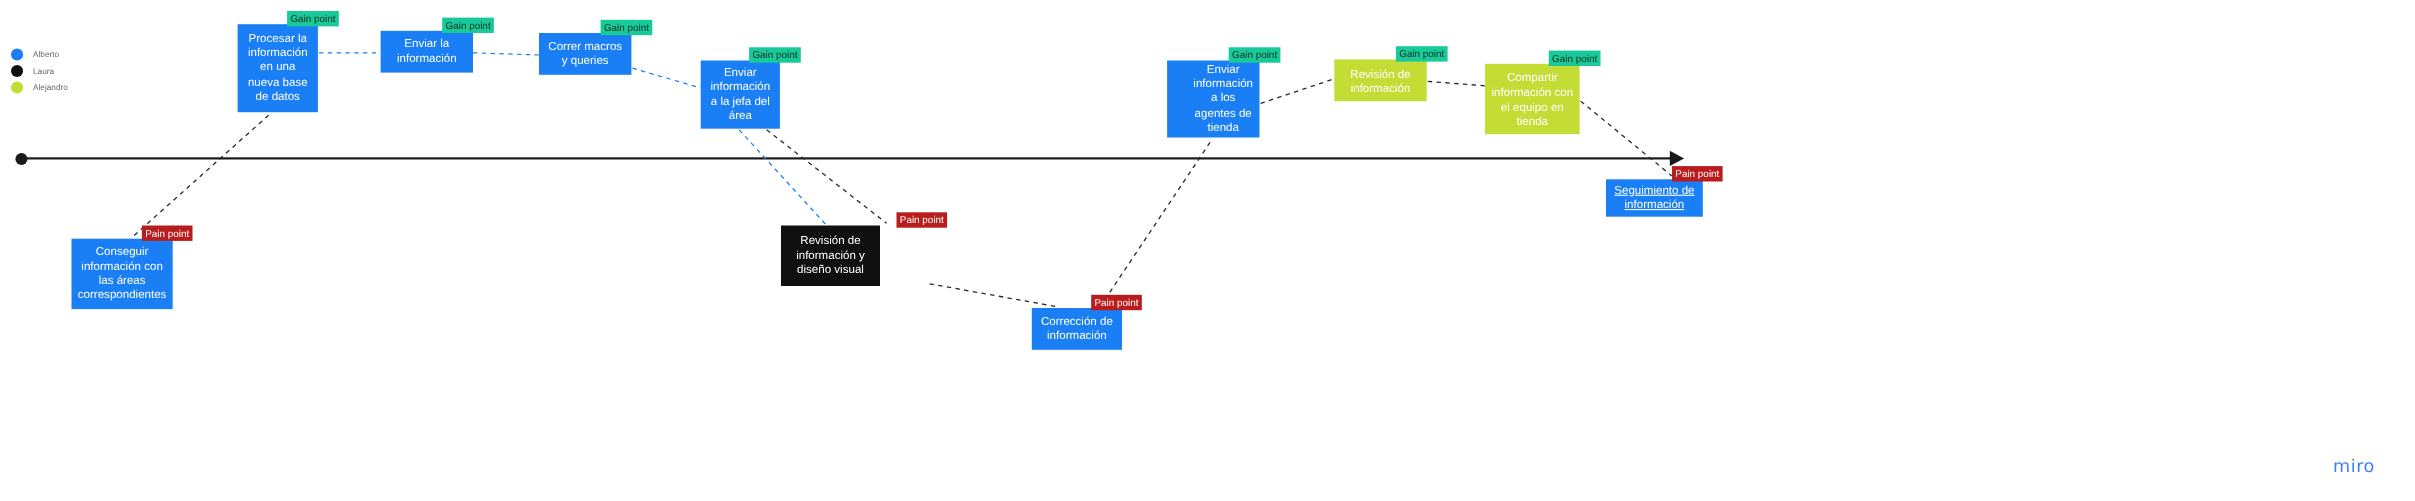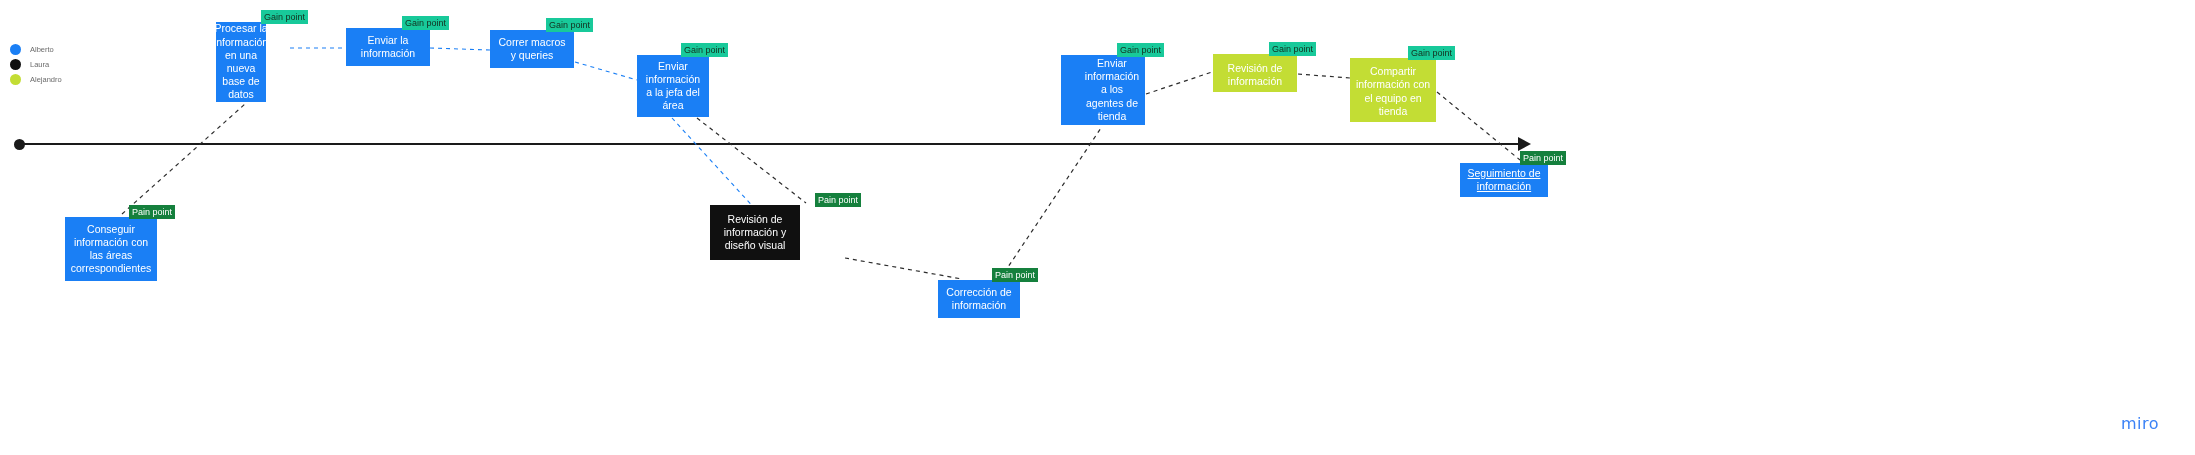--- a/index.html
+++ b/index.html
@@ -32,21 +32,21 @@
   .card{position:absolute;box-sizing:border-box;display:flex;align-items:center;justify-content:center;
         text-align:center;padding:4px 5px;line-height:1.26;font-size:10.5px;}
   .card.blue{background:#1a7ff5;color:#ffffff;}
   .card.black{background:#101010;color:#ffffff;}
   .card.lime{background:#c3dd34;color:#ffffff;align-items:flex-end;}
   .card span{display:block;}
 
   
   .tag{position:absolute;font-size:9px;line-height:12px;padding:1px 3px;white-space:nowrap;box-sizing:border-box;}
   .tag.gain{background:#18c99a;color:#14301f;}
-  .tag.pain{background:#15803d;color:#ffffff;}
+  .tag.pain{background:#b91c1c;color:#ffffff;}
 
   
   .watermark{position:absolute;right:36px;bottom:22px;font-size:16px;color:#3b82f6;letter-spacing:.5px;
              font-family:"DejaVu Sans", sans-serif;}
 </style>
 </head>
 <body>
 
 <div id="board">
 
@@ -87,21 +87,21 @@
       <line x1="575" y1="62" x2="637" y2="80"></line>
       <line x1="672" y1="118" x2="800" y2="258"></line>
     </g>
   </svg>
 
   <div id="cards-layer">
       <div class="card blue" style="left: 65px; top: 217px; width: 92px; height: 64px;">
         <span>Conseguir información con las áreas correspondientes</span>
       </div>
       <div class="tag pain" style="left: 129px; top: 205px;">Pain point</div>
-      <div class="card blue" style="left: 216px; top: 22px; width: 50px; height: 80px;">
+      <div class="card blue" style="left: 216px; top: 22px; width: 73px; height: 80px;">
         <span>Procesar la información en una nueva base de datos</span>
       </div>
       <div class="tag gain" style="left: 261px; top: 10px;">Gain point</div>
       <div class="card blue" style="left: 346px; top: 28px; width: 84px; height: 38px;">
         <span>Enviar la información</span>
       </div>
       <div class="tag gain" style="left: 402px; top: 16px;">Gain point</div>
       <div class="card blue" style="left: 490px; top: 30px; width: 84px; height: 38px;">
         <span>Correr macros y queries</span>
       </div>

